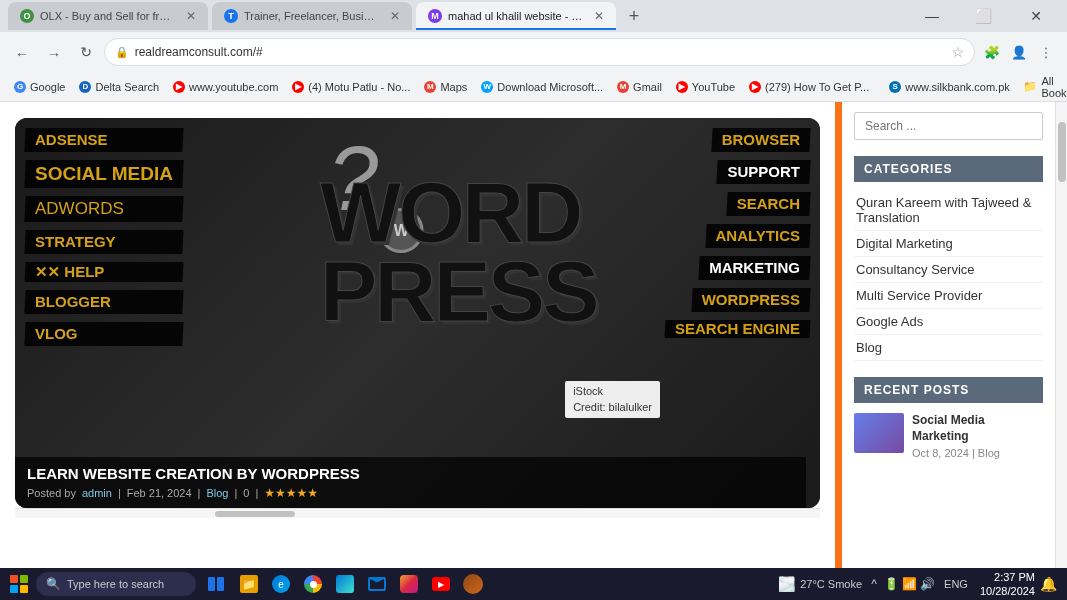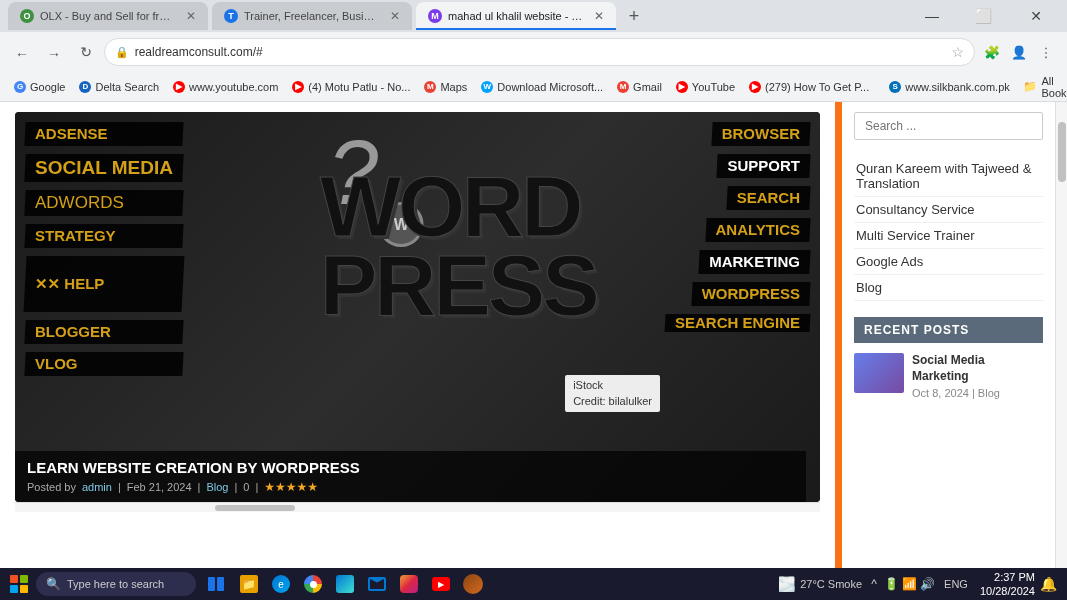--- a/index.html
+++ b/index.html
@@ -98,23 +98,24 @@
       padding: 10px 15px;
       overflow: hidden;
       position: relative;
     }
 
     
     .blog-post-image {
       width: 100%;
       height: 390px;
       background: #1a1a1a;
-      border-radius: 4px;
+      border-radius: 12px;
       overflow: hidden;
       position: relative;
+      margin-top: 6px;
     }
 
     .wp-banner {
       width: 100%;
       height: 100%;
       background: linear-gradient(135deg, #1a1a1a 0%, #2d2d2d 50%, #1a1a1a 100%);
       position: relative;
       display: flex;
       align-items: center;
       justify-content: center;
@@ -490,21 +491,21 @@
             <span style="position:relative;color:#d4a017;font-weight:900;font-size:19px;text-transform:uppercase;">SOCIAL MEDIA</span>
           </div>
           <div style="position:relative;display:inline-block;padding:3px 10px;margin-bottom:2px;">
             <div style="position:absolute;inset:0;background:rgba(0,0,0,0.85);transform:skewX(-3deg);"></div>
             <span style="position:relative;color:#d4a017;font-weight:400;font-size:17px;text-transform:uppercase;">ADWORDS</span>
           </div>
           <div style="position:relative;display:inline-block;padding:3px 10px;margin-bottom:2px;">
             <div style="position:absolute;inset:0;background:rgba(0,0,0,0.85);transform:skewX(-3deg);"></div>
             <span style="position:relative;color:#d4a017;font-weight:900;font-size:15px;text-transform:uppercase;">STRATEGY</span>
           </div>
-          <div style="position:relative;display:inline-block;padding:19px 10px;margin-bottom:2px;">
+          <div style="position:relative;display:inline-block;padding:1px 10px;margin-bottom:2px;">
             <div style="position:absolute;inset:0;background:rgba(0,0,0,0.85);transform:skewX(-3deg);"></div>
             <span style="position:relative;color:#d4a017;font-weight:900;font-size:15px;text-transform:uppercase;">✕✕ HELP</span>
           </div>
           <div style="position:relative;display:inline-block;padding:3px 10px;margin-bottom:2px;">
             <div style="position:absolute;inset:0;background:rgba(0,0,0,0.85);transform:skewX(-3deg);"></div>
             <span style="position:relative;color:#d4a017;font-weight:900;font-size:15px;text-transform:uppercase;">BLOGGER</span>
           </div>
           <div style="position:relative;display:inline-block;padding:3px 10px;margin-bottom:2px;">
             <div style="position:absolute;inset:0;background:rgba(0,0,0,0.85);transform:skewX(-3deg);"></div>
             <span style="position:relative;color:#d4a017;font-weight:900;font-size:15px;text-transform:uppercase;">VLOG</span>
@@ -575,24 +576,26 @@
     </div>
 
     <div class="bottom-scrollbar">
       <div class="h-scrollbar-thumb"></div>
     </div>
   </div>
 
   <div class="sidebar">
     <input type="text" class="search-box" placeholder="Search ..." style="">
     
+    <div class="sidebar-section-title">CATEGORIES</div>
     
     <a class="sidebar-link">Quran Kareem with Tajweed &amp; Translation</a>
+    <a class="sidebar-link">Digital Marketing</a>
     <a class="sidebar-link">Consultancy Service</a>
-    <a class="sidebar-link">Multi Service Trainer</a>
+    <a class="sidebar-link">Multi Service Provider</a>
     <a class="sidebar-link">Google Ads</a>
     <a class="sidebar-link">Blog</a>
 
     <div class="sidebar-section-title" style="margin-top:16px;">RECENT POSTS</div>
     
     <div class="recent-post">
       <div class="recent-thumb">
         <div class="recent-thumb-img"></div>
       </div>
       <div class="recent-post-info">

